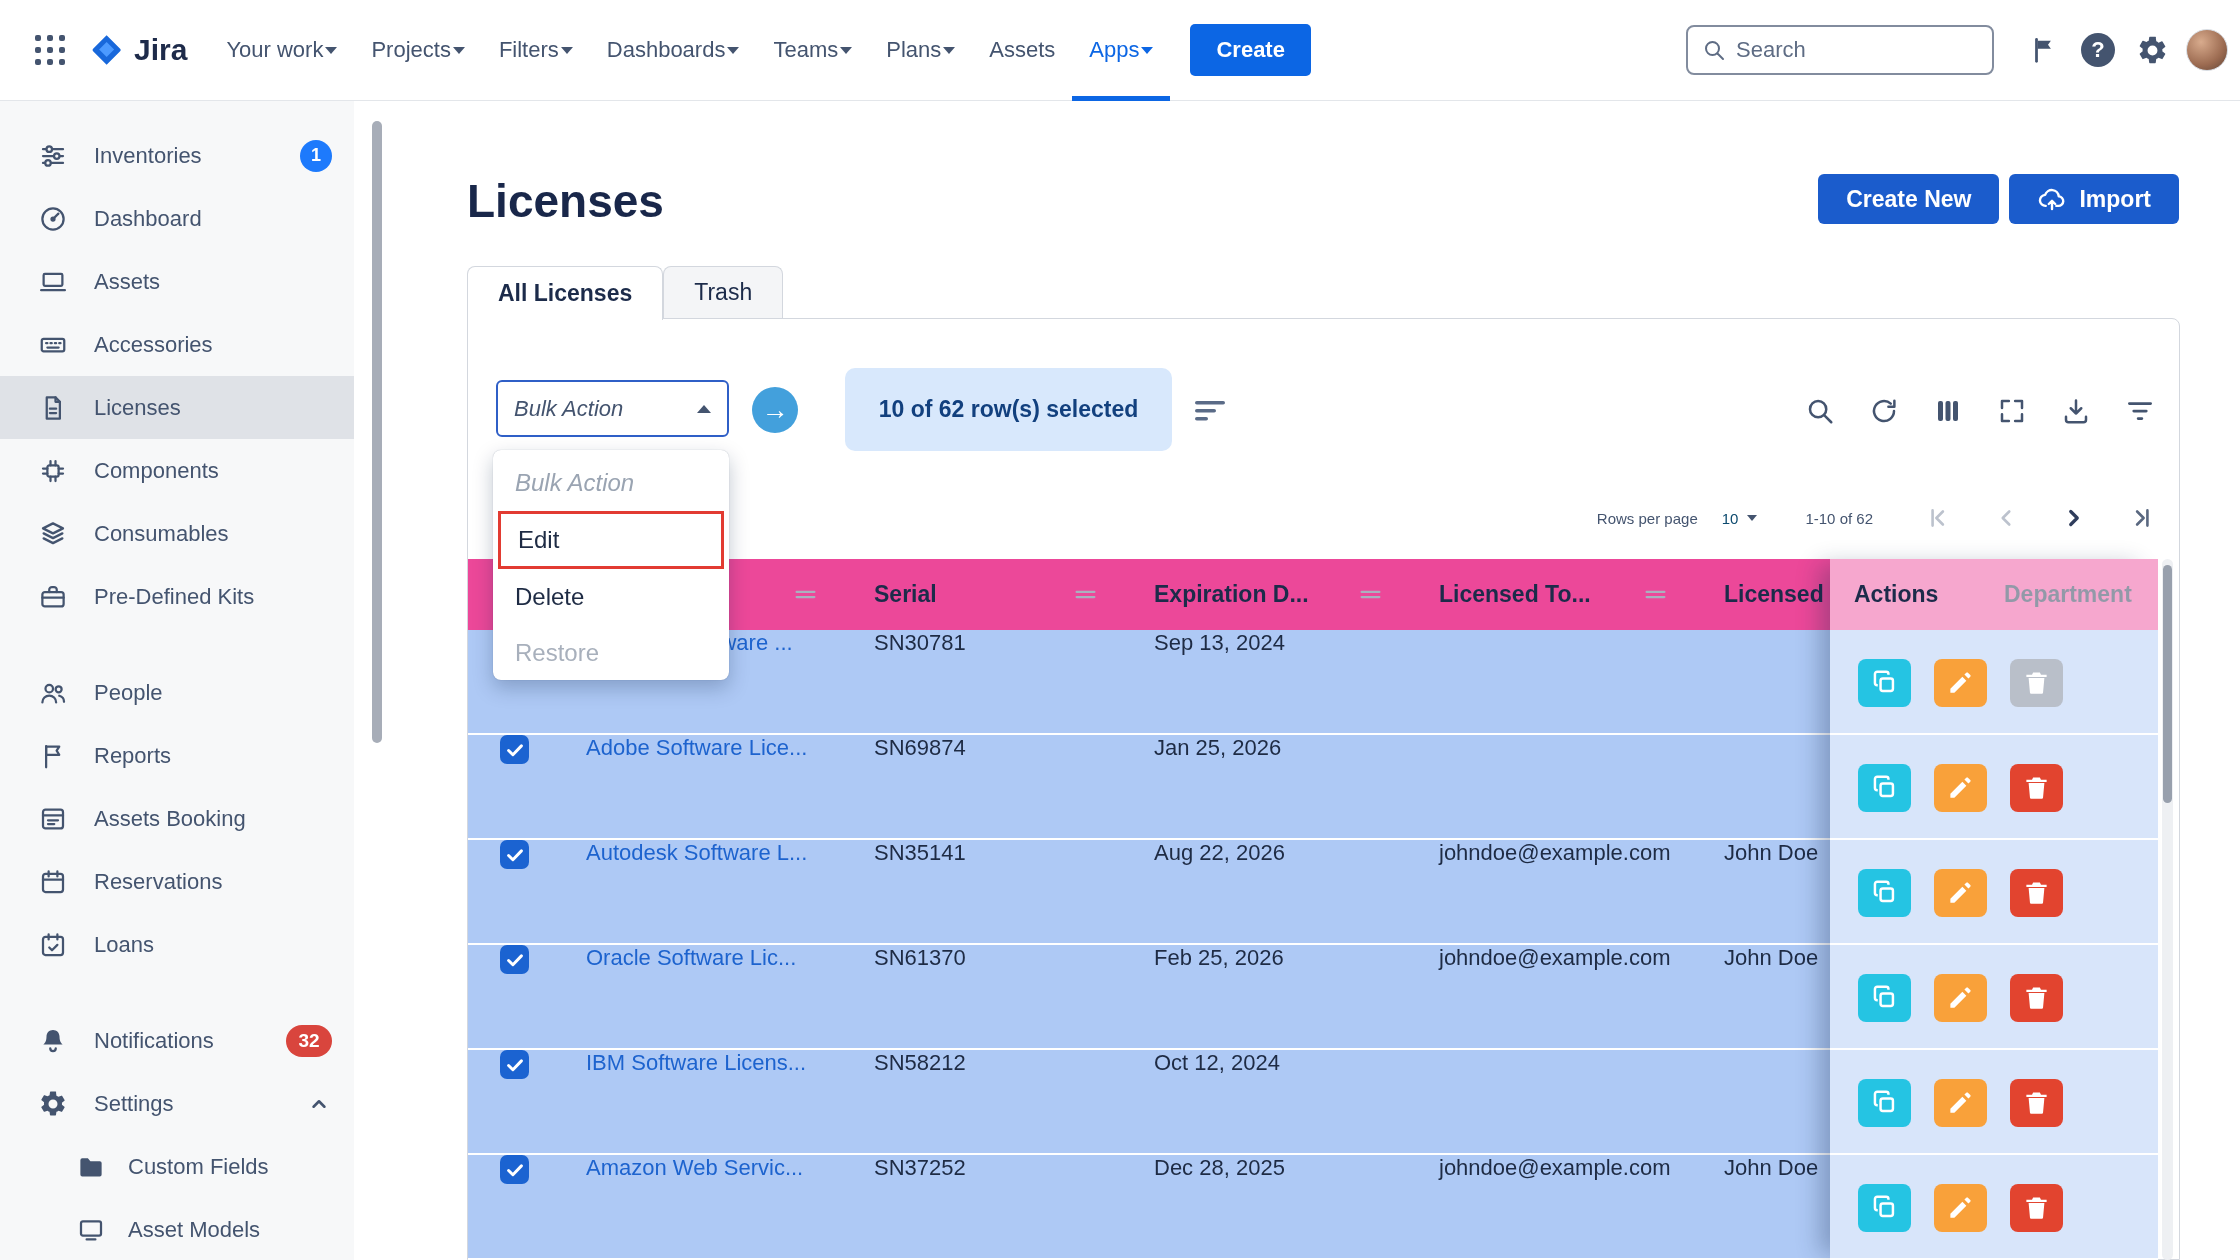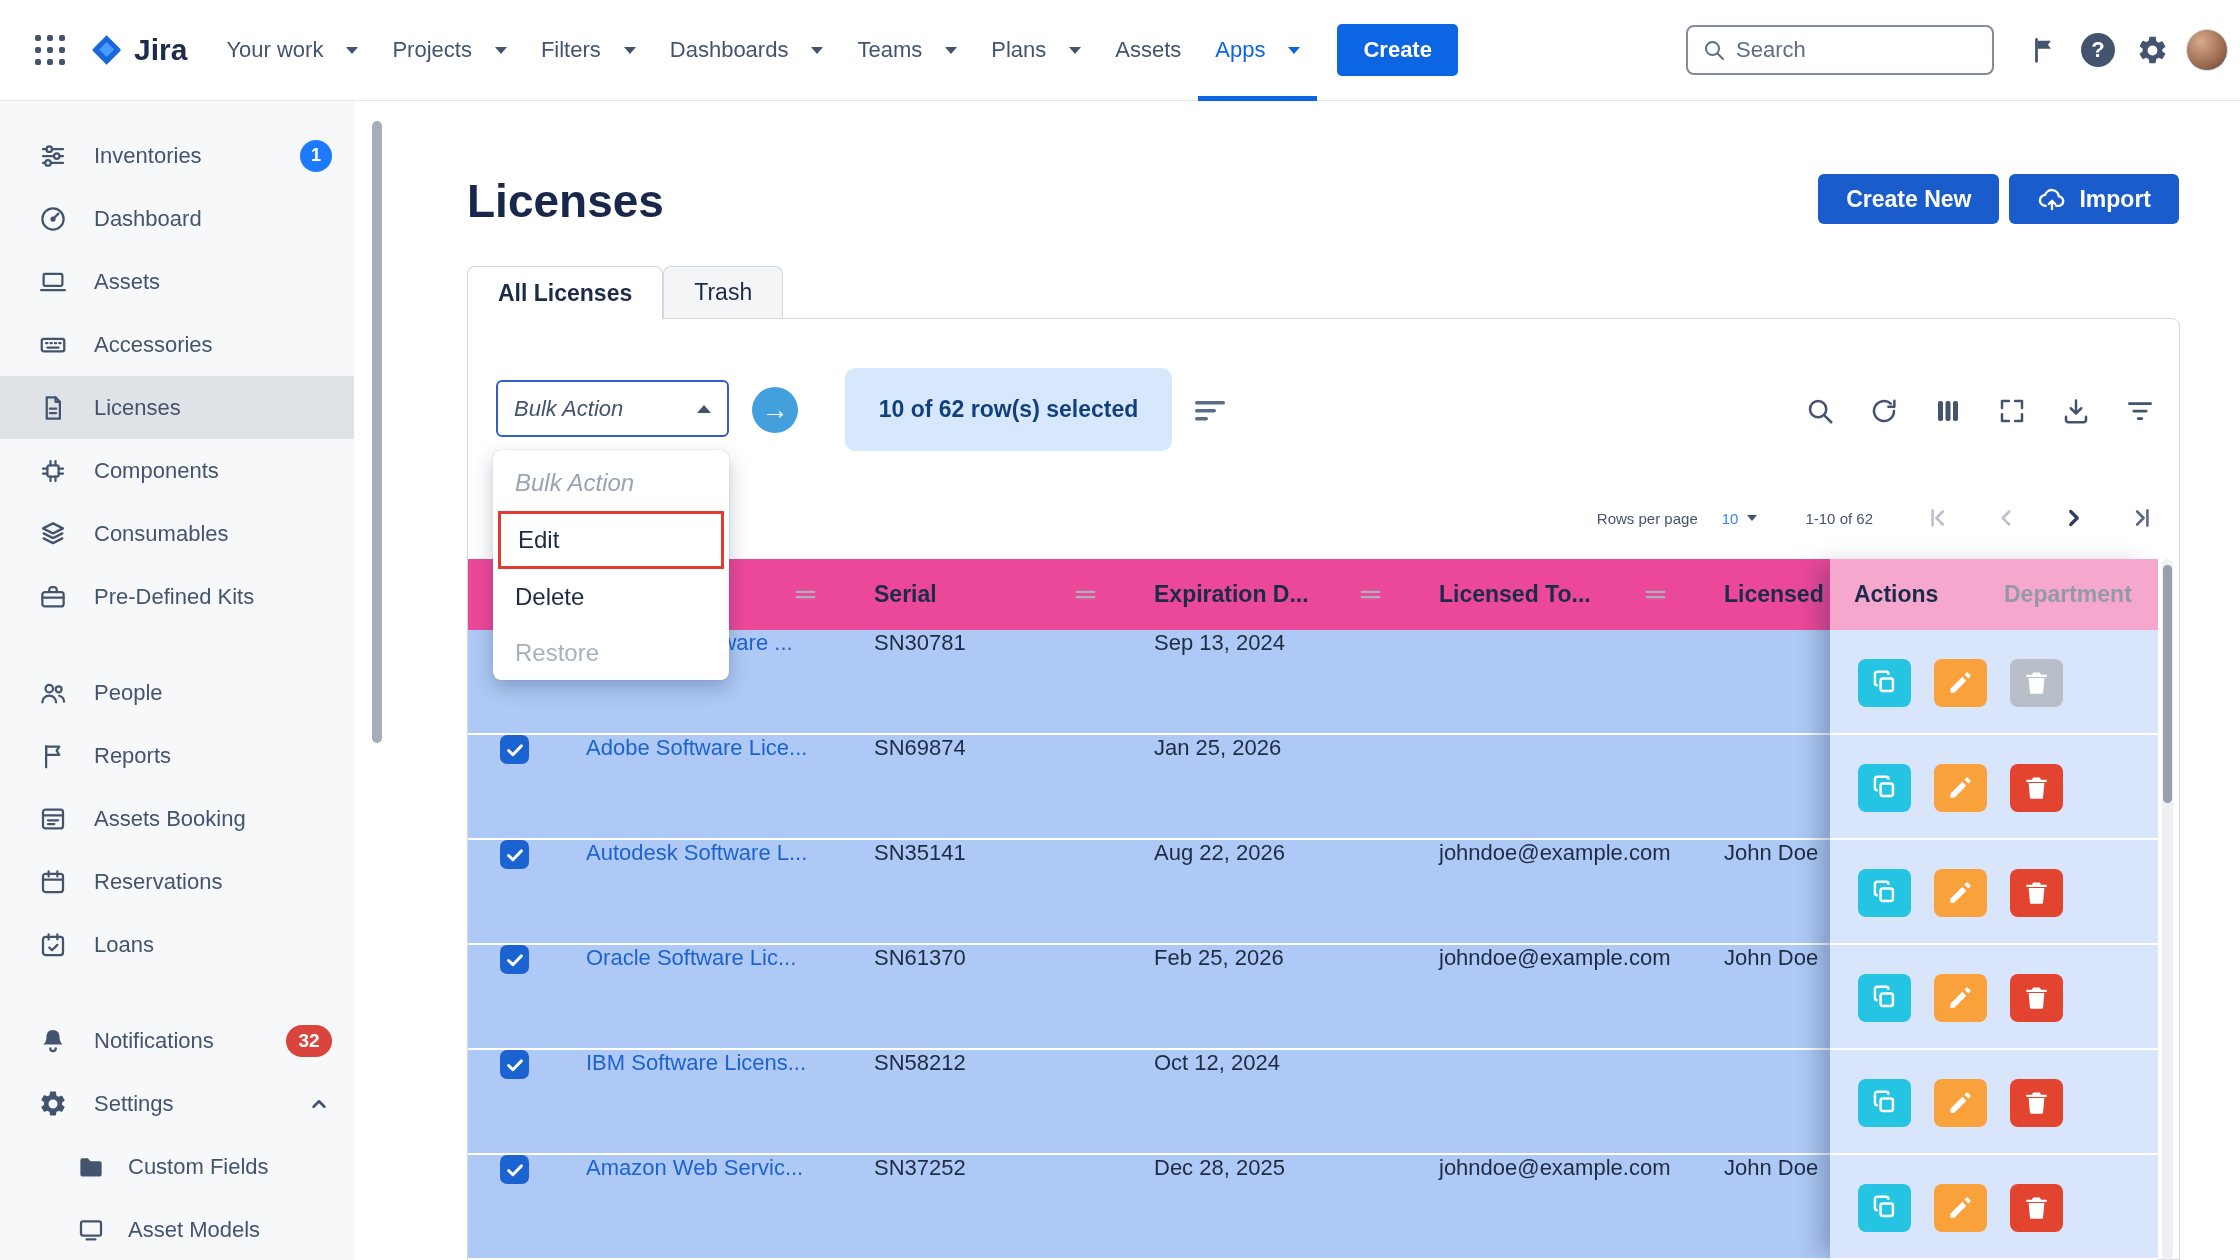--- a/index.html
+++ b/index.html
@@ -10,21 +10,21 @@
 
 
 .topnav{position:absolute;left:0;top:0;width:2240px;height:101px;background:#fff;
   border-bottom:1px solid #e3e6ea;display:flex;align-items:center;padding:0 12px 0 30px;z-index:60}
 .appgrid{width:40px;height:40px;display:grid;grid-template-columns:repeat(3,7px);
   grid-template-rows:repeat(3,7px);gap:5px;align-content:center;justify-content:center;margin-right:18px;cursor:pointer}
 .appgrid i{width:6px;height:6px;border-radius:2px;background:#44546f}
 .logo{display:flex;align-items:center;gap:10px;margin-right:22px;cursor:pointer}
 .logo-text{font-size:30px;font-weight:700;color:#1e2b4a}
 .navitems{display:flex;height:101px}
-.nav-item{height:101px;display:flex;align-items:center;gap:23px;padding:6px 17px;
+.nav-item{height:101px;display:flex;align-items:center;gap:2px;padding:6px 17px;
   font-size:22px;font-weight:500;color:#44546f;cursor:pointer;white-space:nowrap}
 .nav-item.active{color:#0c66e4;box-shadow:inset 0 -6px 0 -1px #0c66e4}
 .cdn{width:0;height:0;border-left:6px solid transparent;border-right:6px solid transparent;border-top:7px solid #44546f}
 .nav-item.active .cdn{border-top-color:#0c66e4}
 .create-btn{margin-left:20px;height:52px;padding:0 26px;border:none;border-radius:5px;
   background:#0c66e4;color:#fff;font-size:22px;font-weight:600;font-family:inherit;cursor:pointer}
 .topnav .spacer{flex:1}
 .searchbox{width:308px;height:50px;border:2px solid #828c9e;border-radius:8px;
   display:flex;align-items:center;gap:10px;padding:0 14px;margin-right:18px;background:#fff}
 .searchbox input{border:none;outline:none;flex:1;font-size:22px;font-family:inherit;color:#172b4d;background:transparent}
@@ -75,21 +75,21 @@
 .go-btn{position:absolute;left:284px;top:68px;width:46px;height:46px;border-radius:50%;border:none;
   background:#43a0dc;color:#fff;font-size:27px;font-weight:700;display:flex;align-items:center;justify-content:center;cursor:pointer}
 .sel-banner{position:absolute;left:377px;top:49px;width:327px;height:83px;background:#d8e8fc;border-radius:10px;
   display:flex;align-items:center;justify-content:center;font-size:23px;font-weight:600;color:#12407e}
 .sort-lines{position:absolute;left:727px;top:80px;width:36px;height:24px;cursor:pointer;color:#5a6b87}
 .tool-icons{position:absolute;right:24px;top:77px;display:flex;gap:34px}
 .tool-icons .tic{width:30px;height:30px;color:#44546f;cursor:pointer}
 
 
 .pag-row{position:absolute;right:24px;top:176px;height:46px;display:flex;align-items:center;font-size:15px;color:#44546f}
-.rpp-value{display:flex;align-items:center;gap:9px;margin-left:24px;cursor:pointer;color:#3b82f6}
+.rpp-value{display:flex;align-items:center;gap:9px;margin-left:24px;cursor:pointer;color:#0c4a6e}
 .cdn.small{border-left-width:5px;border-right-width:5px;border-top-width:6px}
 .pag-range{margin-left:48px;color:#44546f}
 .pag-btns{display:flex;gap:42px;margin-left:52px;align-items:center}
 .pag-btns .pic{width:26px;height:26px}
 .pic.disabled{color:#bcc2cd}
 .pic.on{color:#2f3d5c;cursor:pointer}
 .pic.on2{color:#5a6880;cursor:pointer}
 
 
 .thead{position:absolute;left:0;top:240px;width:1690px;height:71px;display:flex;background:#ec4899}

